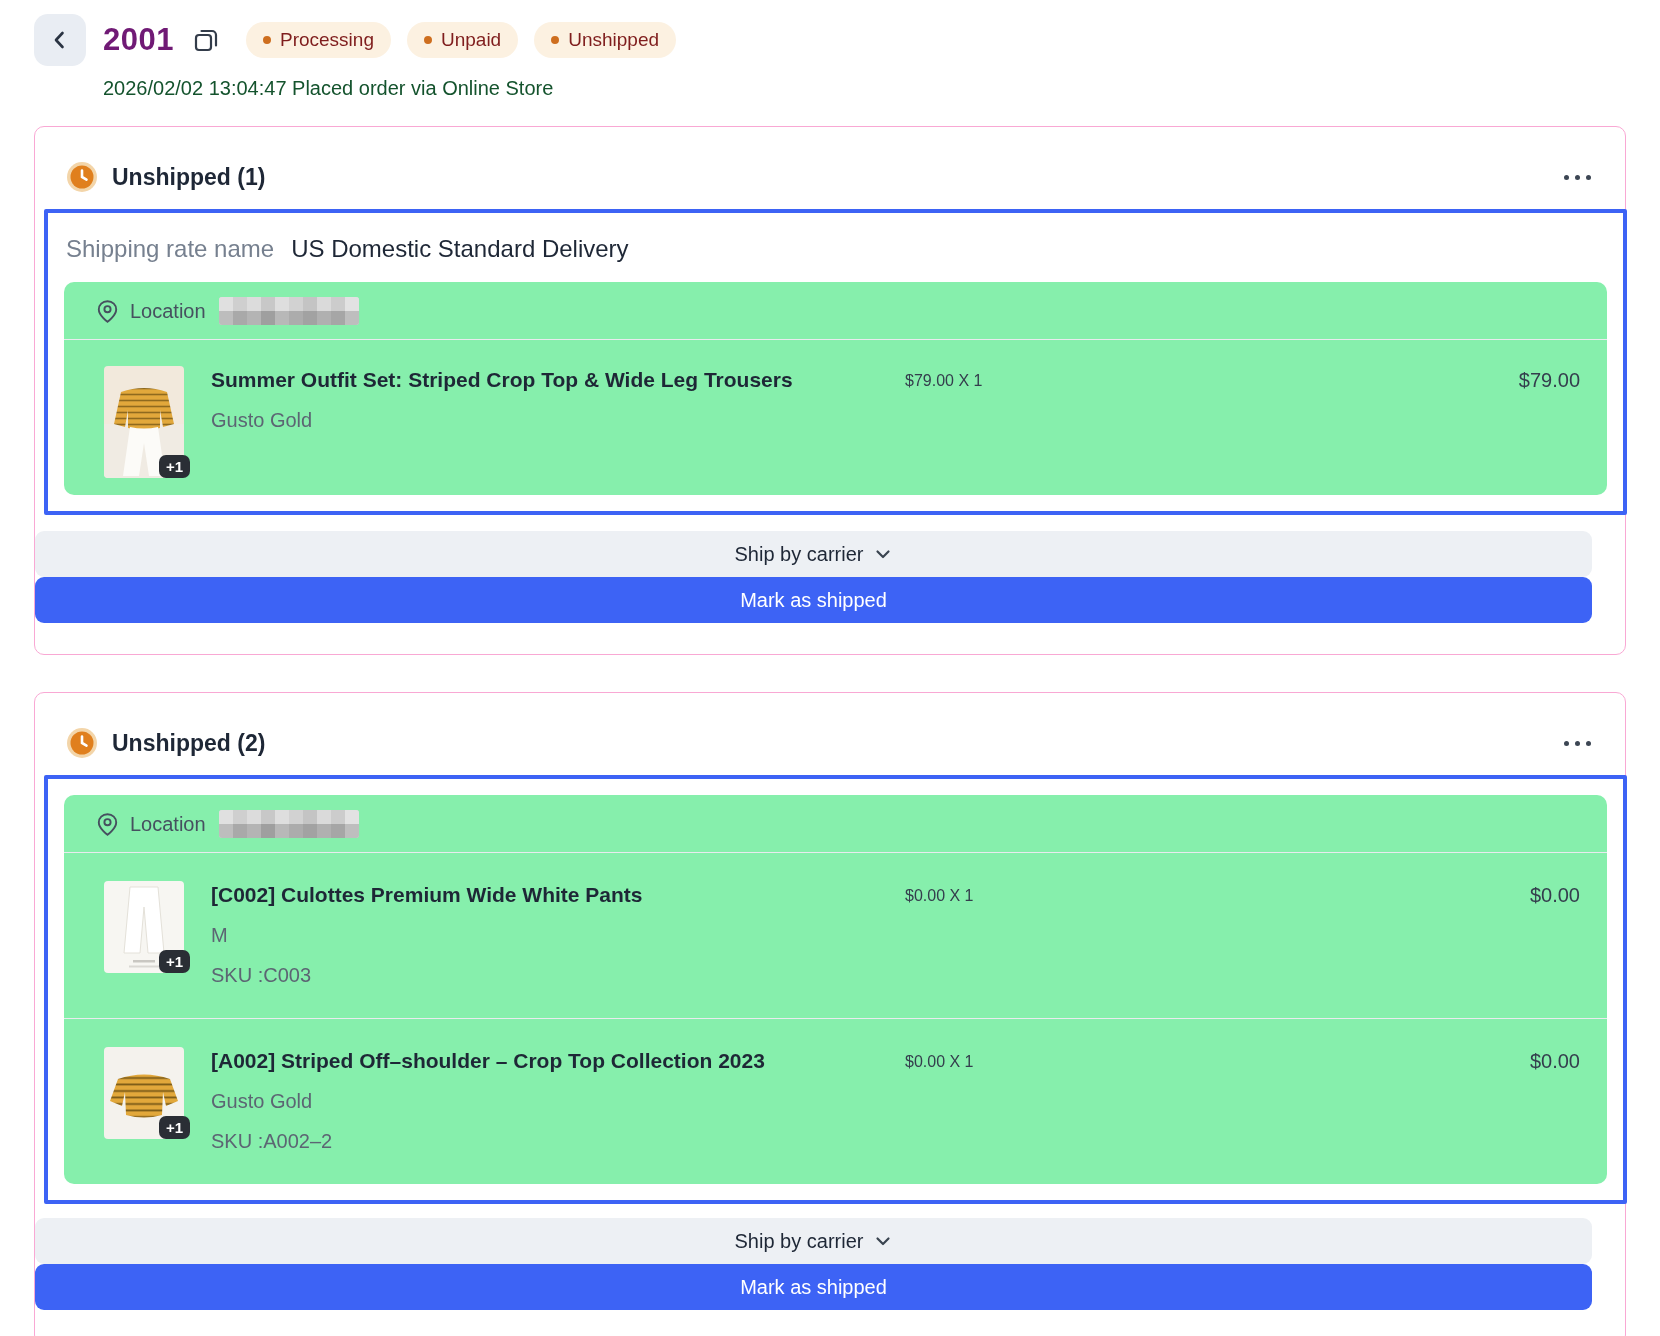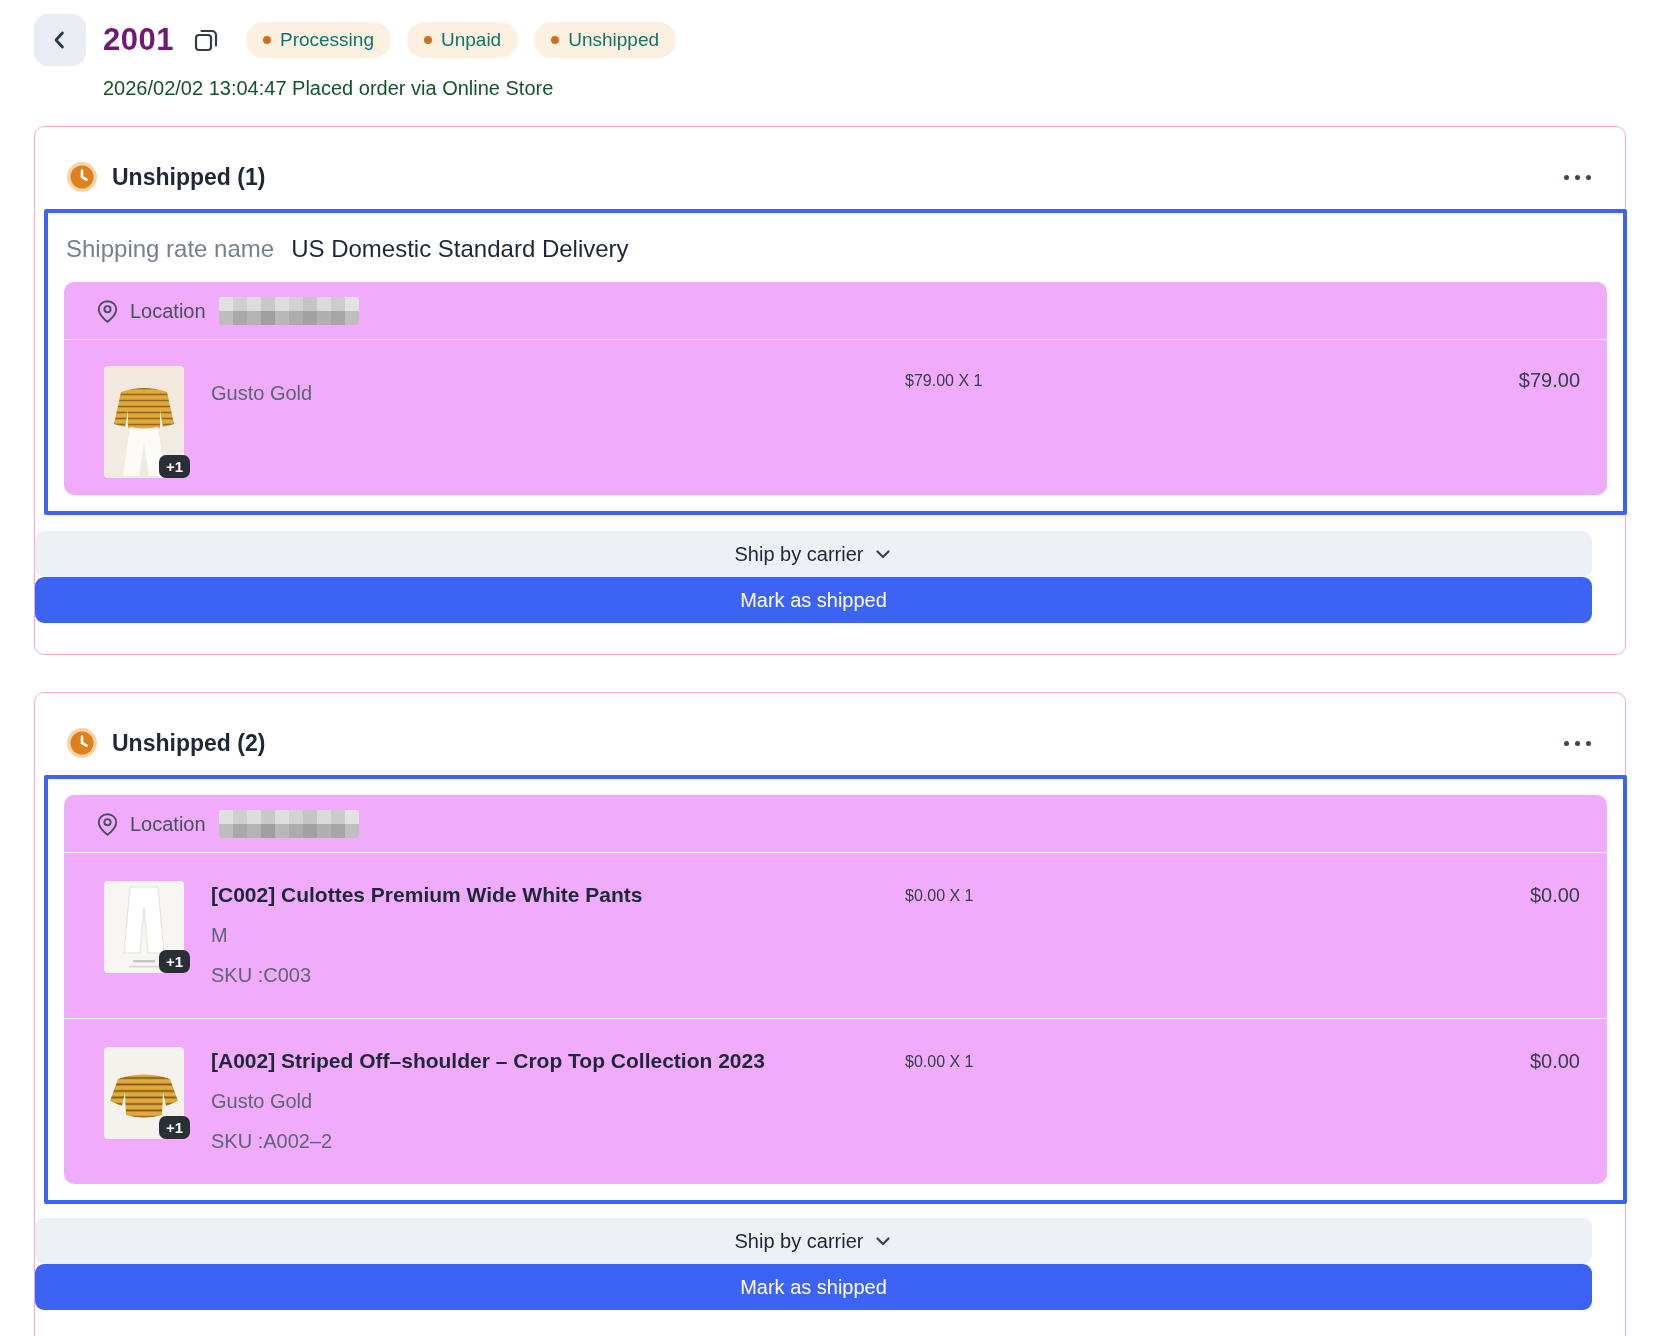--- a/index.html
+++ b/index.html
@@ -20,21 +20,21 @@
     cursor: pointer;
   }
   .header-main { margin-left: 17px; }
   .title-row { display: flex; align-items: center; height: 52px; }
   .order-number { font-size: 31px; font-weight: 700; color: #701a75; letter-spacing: .5px; }
   .copy-btn { background: none; border: none; margin-left: 18px; cursor: pointer; display: flex; align-items: center; }
   .badges { display: flex; gap: 16px; margin-left: 26px; }
   .badge {
     display: inline-flex; align-items: center; gap: 9px;
     background: #FCF1E1; border-radius: 999px;
-    padding: 7px 17px; font-size: 19px; color: #0f766e;
+    padding: 7px 17px; font-size: 19px; color: #7f1d1d;
   }
   .badge-dot {
     width: 8px; height: 8px; border: 4px solid #CE6E1E;
     border-radius: 50%; background: #fff; flex: none;
   }
   .subtitle { margin-top: 11px; font-size: 20px; color: #14532d; }
 
   
   .card {
     border: 1px solid #f9a8d4; border-radius: 10px;
@@ -53,21 +53,21 @@
   
   .hl-box {
     border: 4px solid #3D63F5; border-radius: 2px;
     margin: 0 -2px 0 9px;
   }
   .hl-inner { padding: 0 16px 16px 16px; }
   .shipping-row { display: flex; align-items: baseline; padding: 22px 2px 19px 2px; font-size: 24px; }
   .shipping-label { color: #76808F; }
   .shipping-value { color: #1E2736; font-weight: 500; margin-left: 17px; }
 
-  .panel { background: #f0abfc; border-radius: 10px; overflow: hidden; }
+  .panel { background: #86efac; border-radius: 10px; overflow: hidden; }
   .loc-row { display: flex; align-items: center; padding: 15px 20px 14px 32px; }
   .loc-label { font-size: 20px; color: #46505F; margin-left: 11px; }
   .blur-block { margin-left: 13px; border-radius: 3px; overflow: hidden; display: flex; }
   .panel-divider { height: 1px; background: #E9EBEF; }
 
   .item-row { display: flex; align-items: flex-start; padding: 26px 27px 17px 40px; }
   .item-row.tall { padding: 28px 27px 30px 40px; }
   .thumb { position: relative; width: 80px; flex: none; margin-right: 27px; }
   .thumb svg { display: block; border-radius: 4px; }
   .plus-badge {
@@ -209,20 +209,21 @@
                     <rect width="8" height="6" fill="#E2A83B"></rect>
                     <rect y="3.7" width="8" height="1.6" fill="#8F6A1E"></rect>
                   </pattern>
                 </defs>
                 <path d="M17 26 Q40 18 63 26 L70 58 L59 61 L56 44 L56 62 Q40 66 24 62 L24 44 L21 61 L10 58 Z" fill="url(#stA)"></path>
                 <path d="M26 61 Q40 64 54 61 L61 110 L45 110 L40 77 L35 110 L19 110 Z" fill="#FCFBF8"></path>
               </svg>
               <span class="plus-badge">+1</span>
             </div>
             <div class="item-info">
+              <div class="item-title">Summer Outfit Set: Striped Crop Top &amp; Wide Leg Trousers</div>
               <div class="item-variant">Gusto Gold</div>
             </div>
             <div class="item-unit">$79.00 X 1</div>
             <div class="item-total">$79.00</div>
           </div>
         </div>
       </div>
     </div>
 
     <div class="card-footer">

